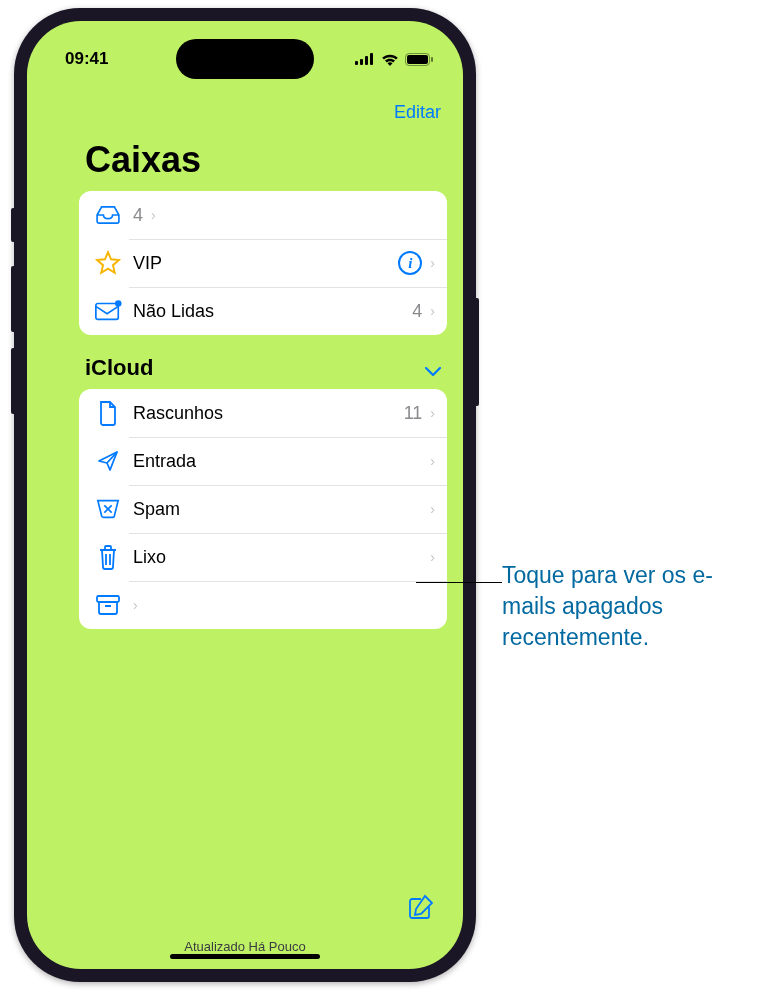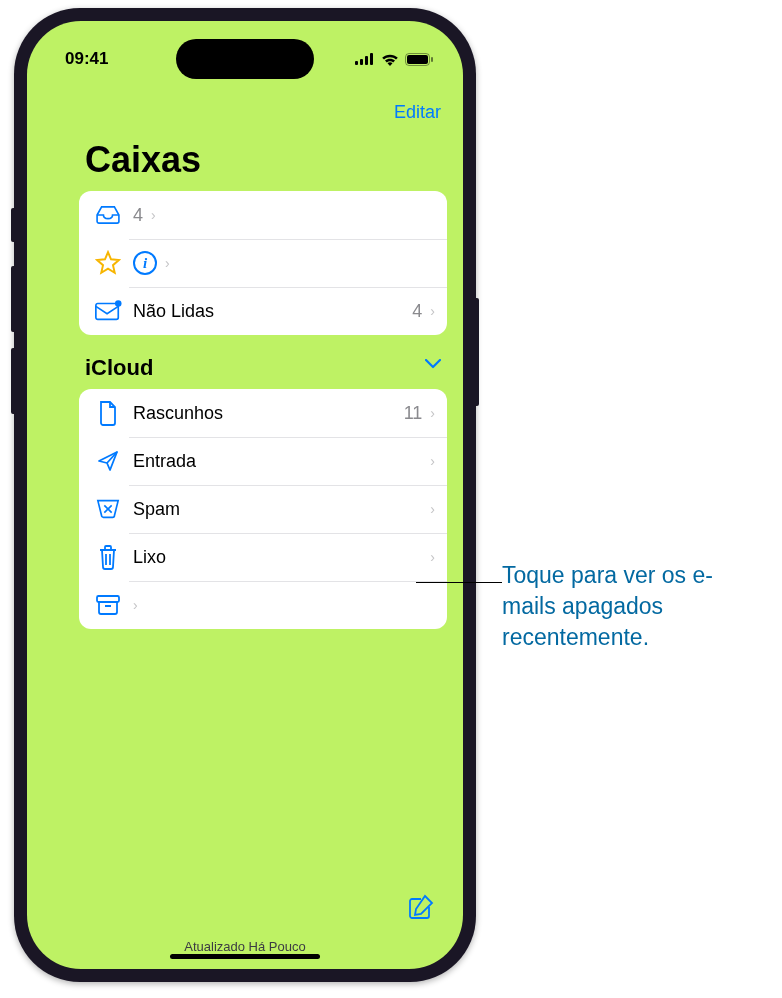--- a/index.html
+++ b/index.html
@@ -154,21 +154,21 @@
     justify-content: center;
     font-weight: 600;
     font-size: 15px;
     font-family: Georgia, serif;
     font-style: italic;
   }
 
   .section-header {
     display: flex;
     justify-content: space-between;
-    align-items: flex-start;
+    align-items: flex-end;
     padding: 20px 6px 8px 6px;
     cursor: pointer;
   }
   .section-header .title {
     font-size: 22px;
     font-weight: 700;
     color: #000;
   }
   .section-header .chev-down { color: #007aff; font-size: 16px; }
 
@@ -272,20 +272,21 @@
             <span>4</span>
             <span class="chevron">›</span>
           </span>
         </div>
         <div class="row">
           <span class="leading-icon">
             <svg width="26" height="26" viewBox="0 0 24 24" fill="none" stroke="#f7b500" stroke-width="1.8">
                 <path d="M12 2 L14.8 8.6 L22 9.3 L16.6 14 L18.2 21 L12 17.3 L5.8 21 L7.4 14 L2 9.3 L9.2 8.6 Z"></path>
               </svg>
           </span>
+          <span class="label">VIP</span>
           <span class="trailing">
             <span class="info-icon">i</span>
             <span class="chevron">›</span>
           </span>
         </div>
         <div class="row">
           <span class="leading-icon">
             <svg width="28" height="22" viewBox="0 0 30 22" fill="none" stroke="#007aff" stroke-width="1.8">
                 <rect x="2" y="3" width="24" height="17" rx="2"></rect>
                 <path d="M2 6 L14 14 L26 6"></path>

